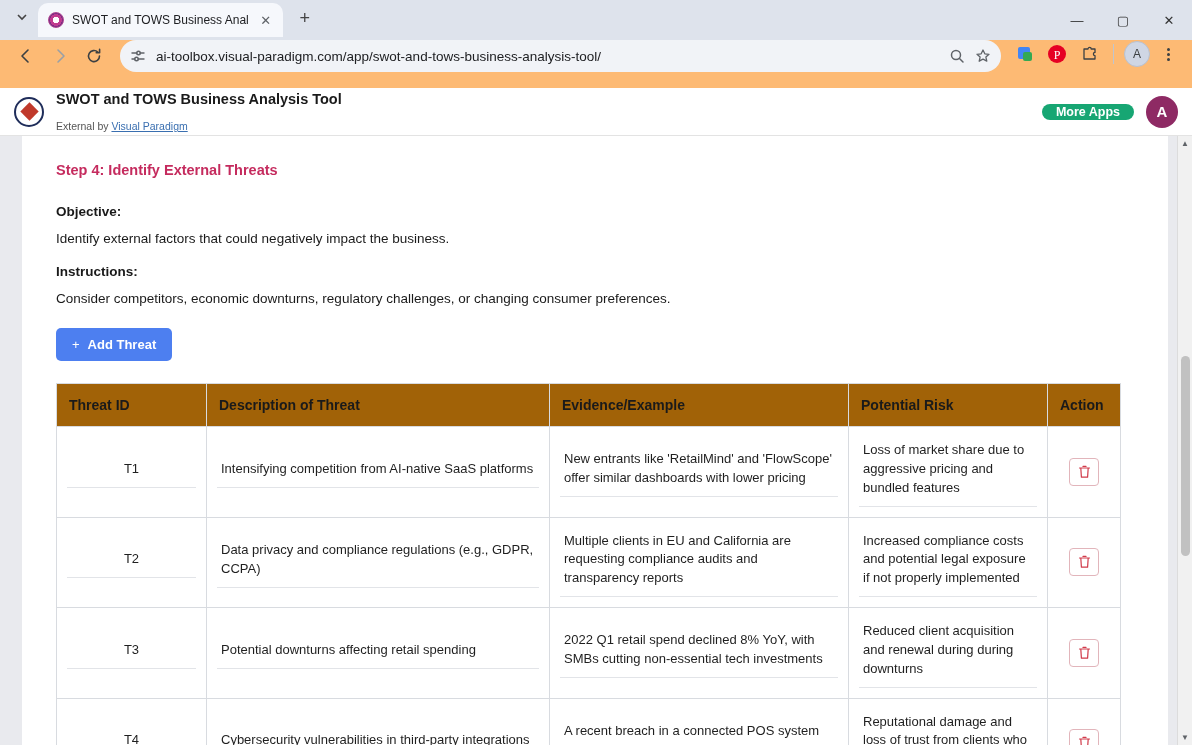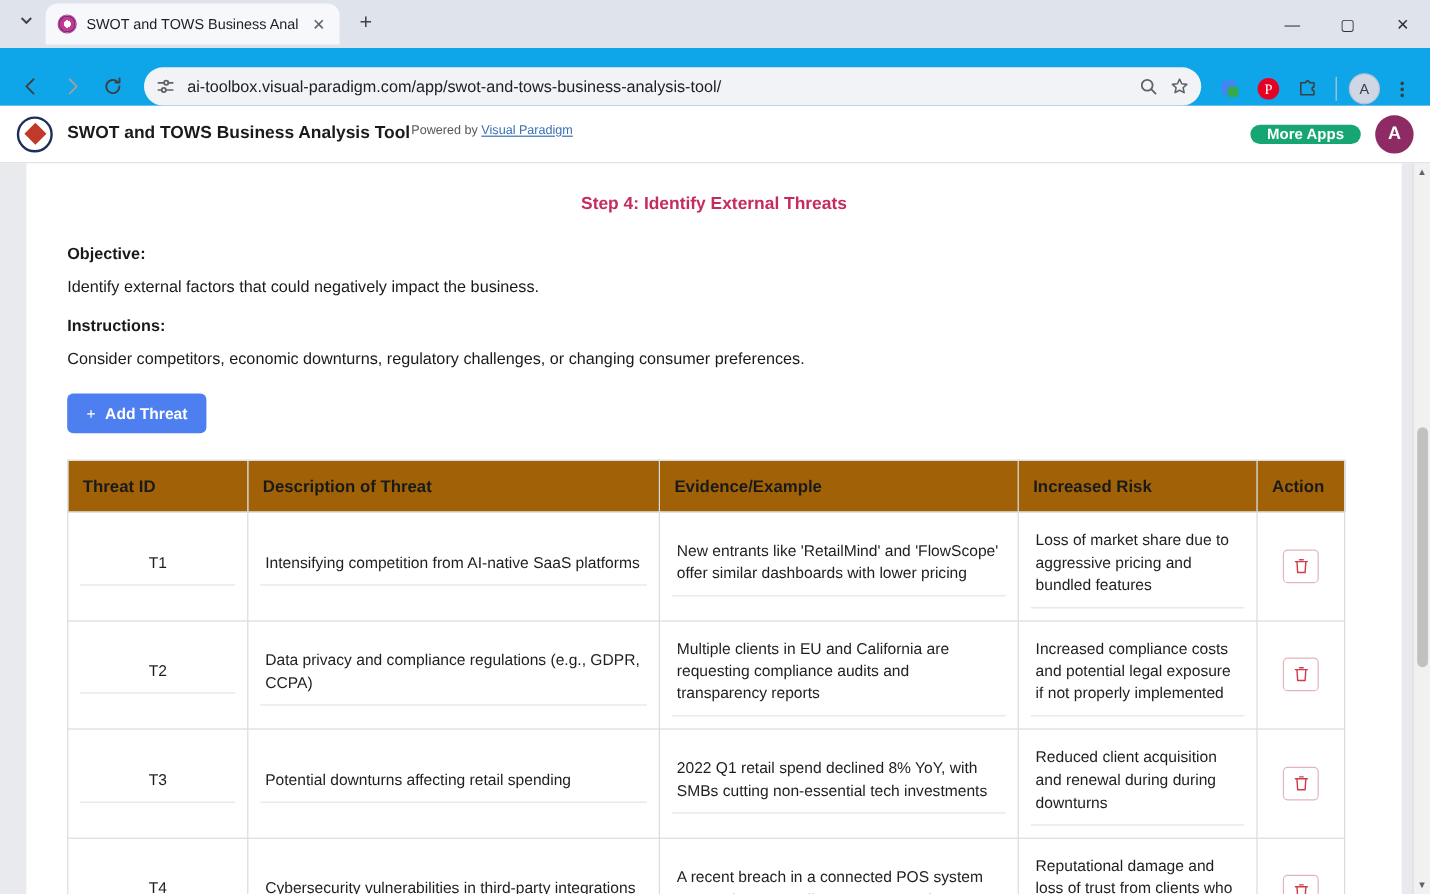--- a/index.html
+++ b/index.html
@@ -81,24 +81,24 @@
   .win-btn {
     width: 46px; height: 40px;
     display: flex; align-items: center; justify-content: center;
     color: #333;
     font-size: 13px;
   }
 
   .toolbar {
     height: 48px;
     display: flex;
-    align-items: flex-end;
+    align-items: flex-start;
     padding: 0 10px;
     gap: 2px;
-    background: #0ea5e9;
+    background: #fdba74;
   }
   .nav-btn {
     width: 32px; height: 32px;
     display: flex; align-items: center; justify-content: center;
     border-radius: 50%;
     color: #3c4043;
   }
   .nav-btn.disabled { color: #9aa0a6; }
   .omnibox {
     flex: 1;
@@ -162,21 +162,21 @@
     background: #fff;
     position: relative;
     display: flex; align-items: center; justify-content: center;
     flex: 0 0 30px;
   }
   .app-logo .diamond {
     width: 13px; height: 13px;
     background: #c0392b;
     transform: rotate(45deg);
   }
-  .app-titles { display: flex; flex-direction: row; gap: 1px; }
+  .app-titles { display: flex; flex-direction: column; gap: 13px; }
   .app-title { font-size: 14.5px; font-weight: bold; color: #1a1a1a; line-height: 1.15; }
   .app-sub { font-size: 10.5px; color: #555; }
   .app-sub a { color: #3a6fb0; text-decoration: underline; }
   .header-right { margin-left: auto; display: flex; align-items: center; gap: 12px; }
   .more-apps {
     background: #17a673;
     color: #fff;
     font-size: 12.5px;
     font-weight: bold;
     padding: 1px 14px;
@@ -207,21 +207,20 @@
     width: 1146px;
     min-height: 609px;
     background: #ffffff;
     padding: 26px 34px 20px 34px;
   }
   .step-title {
     color: #c52b5e;
     font-size: 14.5px;
     font-weight: bold;
     margin-bottom: 26px;
-    text-align: center;
   }
   .block-label {
     font-size: 13.5px;
     font-weight: bold;
     color: #1a1a1a;
     margin-bottom: 4px;
   }
   .block-text {
     font-size: 13.5px;
     color: #1a1a1a;
@@ -409,21 +408,21 @@
   </div>
 </div>
 
 <div class="app-header">
   <div class="app-logo">
     <span class="diamond"></span>
   </div>
   <div class="app-titles">
     <div class="app-title">SWOT and TOWS Business Analysis Tool</div>
     <div class="app-sub">
-      <span>Powered by </span><a href="#">Visual Paradigm</a>
+      <span>External by </span><a href="#">Visual Paradigm</a>
     </div>
   </div>
   <div class="header-right">
     <button class="more-apps">More Apps</button>
     <div class="user-avatar">A</div>
   </div>
 </div>
 
 <div class="page-wrap">
   <div class="content-card">
@@ -447,21 +446,21 @@
           <col class="col-desc">
           <col class="col-evid">
           <col class="col-risk">
           <col class="col-action">
       </colgroup>
       <thead>
         <tr>
           <th>Threat ID</th>
           <th>Description of Threat</th>
           <th>Evidence/Example</th>
-          <th>Increased Risk</th>
+          <th>Potential Risk</th>
           <th>Action</th>
         </tr>
       </thead>
       <tbody>
         <tr>
           <td>
               <div class="cell-input cell-id">T1</div>
             </td>
           <td>
               <div class="cell-input">Intensifying competition from AI-native SaaS platforms</div>

